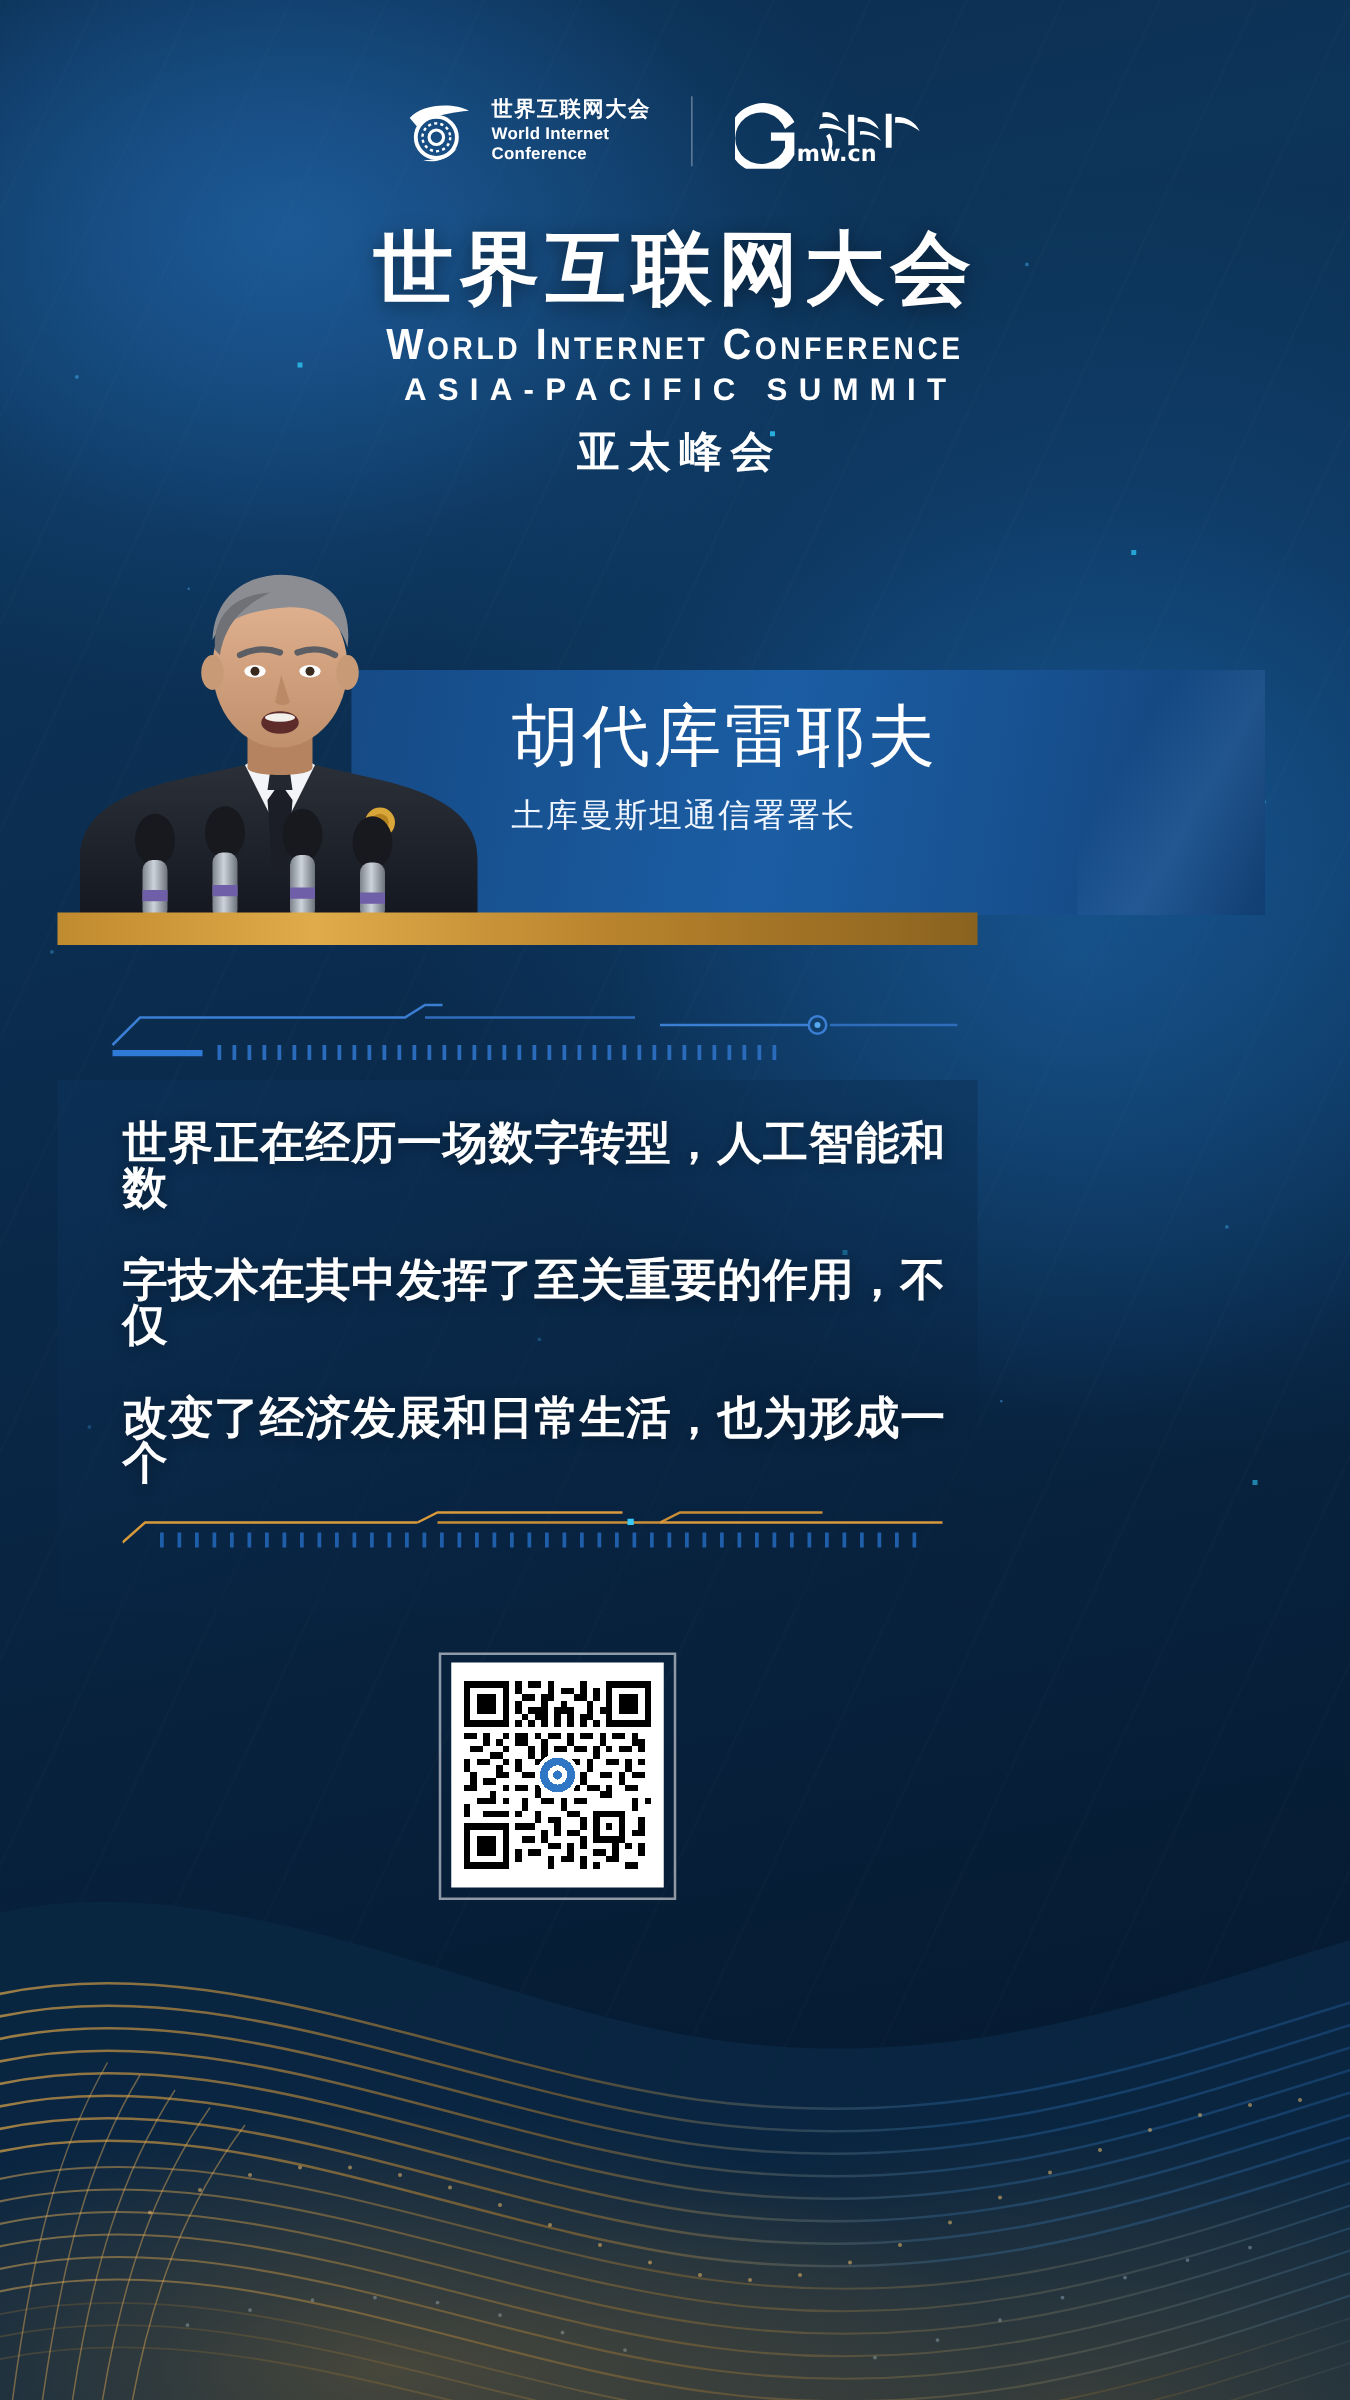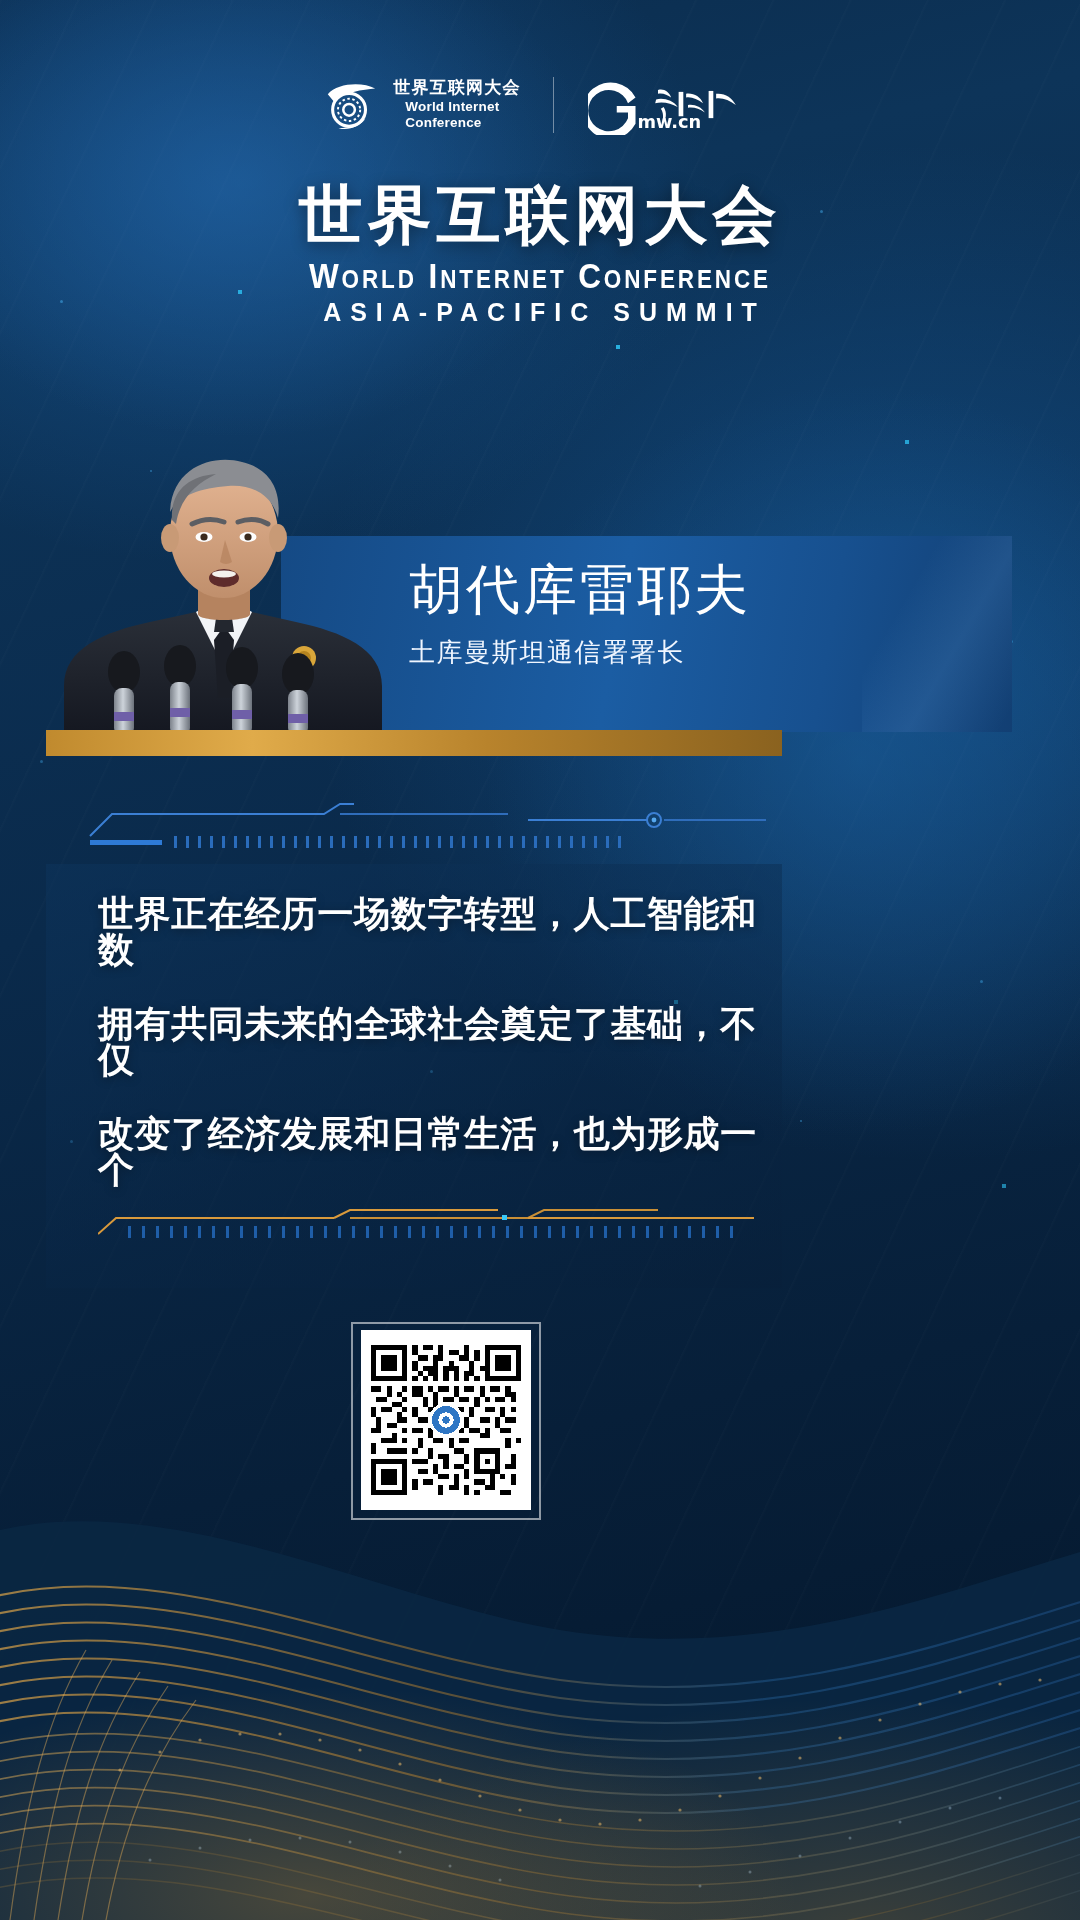--- a/index.html
+++ b/index.html
@@ -29,21 +29,21 @@
   .dot{position:absolute;background:#3fa8e8;border-radius:50%;}
   .sq{position:absolute;background:#2ec4f5;}
 
   
   .header{position:absolute;left:0;top:62px;width:1080px;height:86px;
           display:flex;align-items:center;justify-content:center;gap:0;}
   .logo-left{display:flex;align-items:center;gap:13px;padding-right:32px;}
   .wic-mark{position:relative;width:58px;height:58px;flex:none;}
   .wic-text{display:flex;flex-direction:column;justify-content:center;color:#fff;}
   .wic-cn{font-size:17px;font-weight:700;letter-spacing:1.2px;line-height:1.22;}
-  .wic-en{font-size:13.5px;font-weight:700;line-height:1.22;letter-spacing:.2px;margin-left:12px;}
+  .wic-en{font-size:13.5px;font-weight:700;line-height:1.22;letter-spacing:.2px;}
   .divider-v{width:1px;height:56px;background:rgba(255,255,255,.42);}
   .logo-right{display:flex;align-items:flex-start;padding-left:34px;}
   .gmw{position:relative;width:170px;height:60px;}
 
   
   .title-block{position:absolute;left:0;top:182px;width:1080px;text-align:center;}
   .t-cn{font-size:64px;font-weight:900;color:#fff;letter-spacing:5px;
         line-height:1.06;text-shadow:0 3px 16px rgba(0,0,0,.45);
         font-family:"Liberation Sans","DejaVu Sans",sans-serif;}
   .t-en{font-size:35px;font-weight:700;color:#fff;letter-spacing:3.2px;
@@ -164,20 +164,21 @@
           </g>
         </svg>
       </span>
     </div>
   </div>
 
   <div class="title-block">
     <div class="t-cn">世界互联网大会</div>
     <div class="t-en">World Internet Conference</div>
     <div class="t-sum">ASIA-PACIFIC SUMMIT</div>
+    <div class="t-cn2">亚太峰会</div>
   </div>
 
   <div class="card"></div>
 
   <div class="photo">
     <svg viewBox="0 0 370 300" width="370" height="300">
       <defs>
         <linearGradient id="suit" x1="0" y1="0" x2="0" y2="1">
           <stop offset="0%" stop-color="#2a2f38"></stop>
             <stop offset="100%" stop-color="#141720"></stop>
@@ -306,21 +307,21 @@
       <path d="M440 24 L560 24" stroke="#3b7fd4" stroke-width="2" fill="none"></path>
       <circle cx="566" cy="24" r="7" fill="none" stroke="#3b7fd4" stroke-width="2"></circle>
       <circle cx="566" cy="24" r="2.4" fill="#56a8ef"></circle>
       <path d="M576 24 L678 24" stroke="#2f6dbb" stroke-width="2" fill="none"></path>
     </svg>
   </div>
 
   <div class="quote-panel"></div>
   <div class="quote">
     <div class="qline">世界正在经历一场数字转型，人工智能和数</div>
-    <div class="qline">拥有共同未来的全球社会奠定了基础，不仅</div>
+    <div class="qline">字技术在其中发挥了至关重要的作用，不仅</div>
     <div class="qline">改变了经济发展和日常生活，也为形成一个</div>
   </div>
 
   <div class="div-bot">
     <svg viewBox="0 0 660 34" width="660" height="34">
       <path d="M0 28 L18 12 L236 12" stroke="#d99a3c" stroke-width="2" fill="none"></path>
       <path d="M236 12 L252 4 L400 4" stroke="#d99a3c" stroke-width="2" fill="none"></path>
       <path d="M252 12 L430 12 L446 4 L560 4" stroke="#c98f36" stroke-width="2" fill="none"></path>
       <path d="M430 12 L656 12" stroke="#d99a3c" stroke-width="2" fill="none"></path>
       <rect x="404" y="9" width="5" height="5" fill="#39c8f7"></rect>

